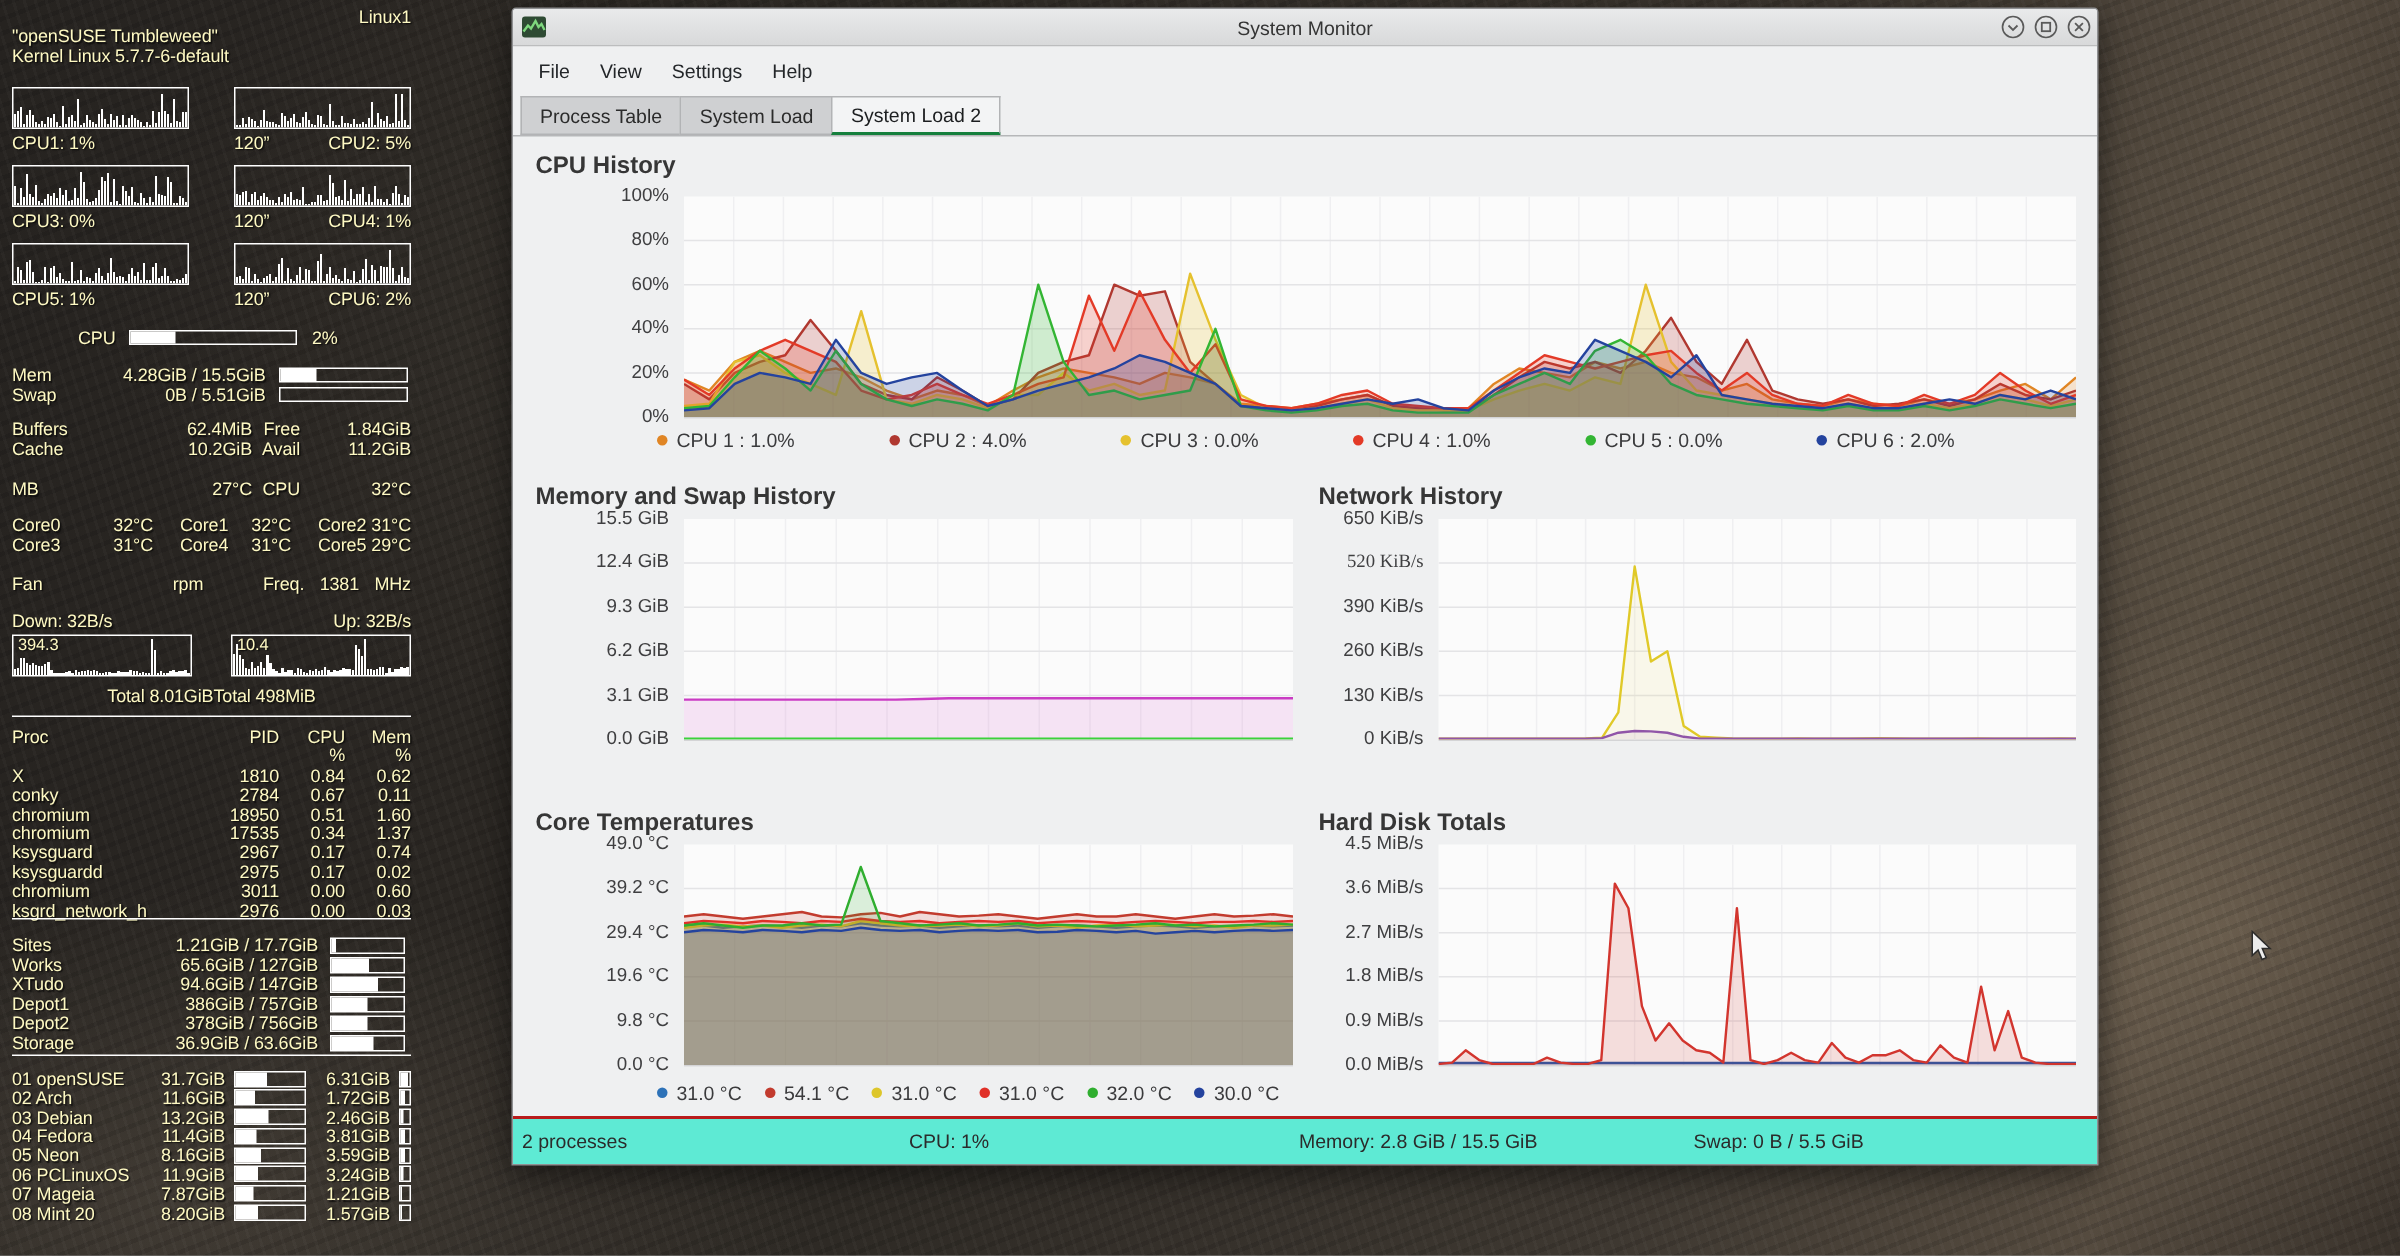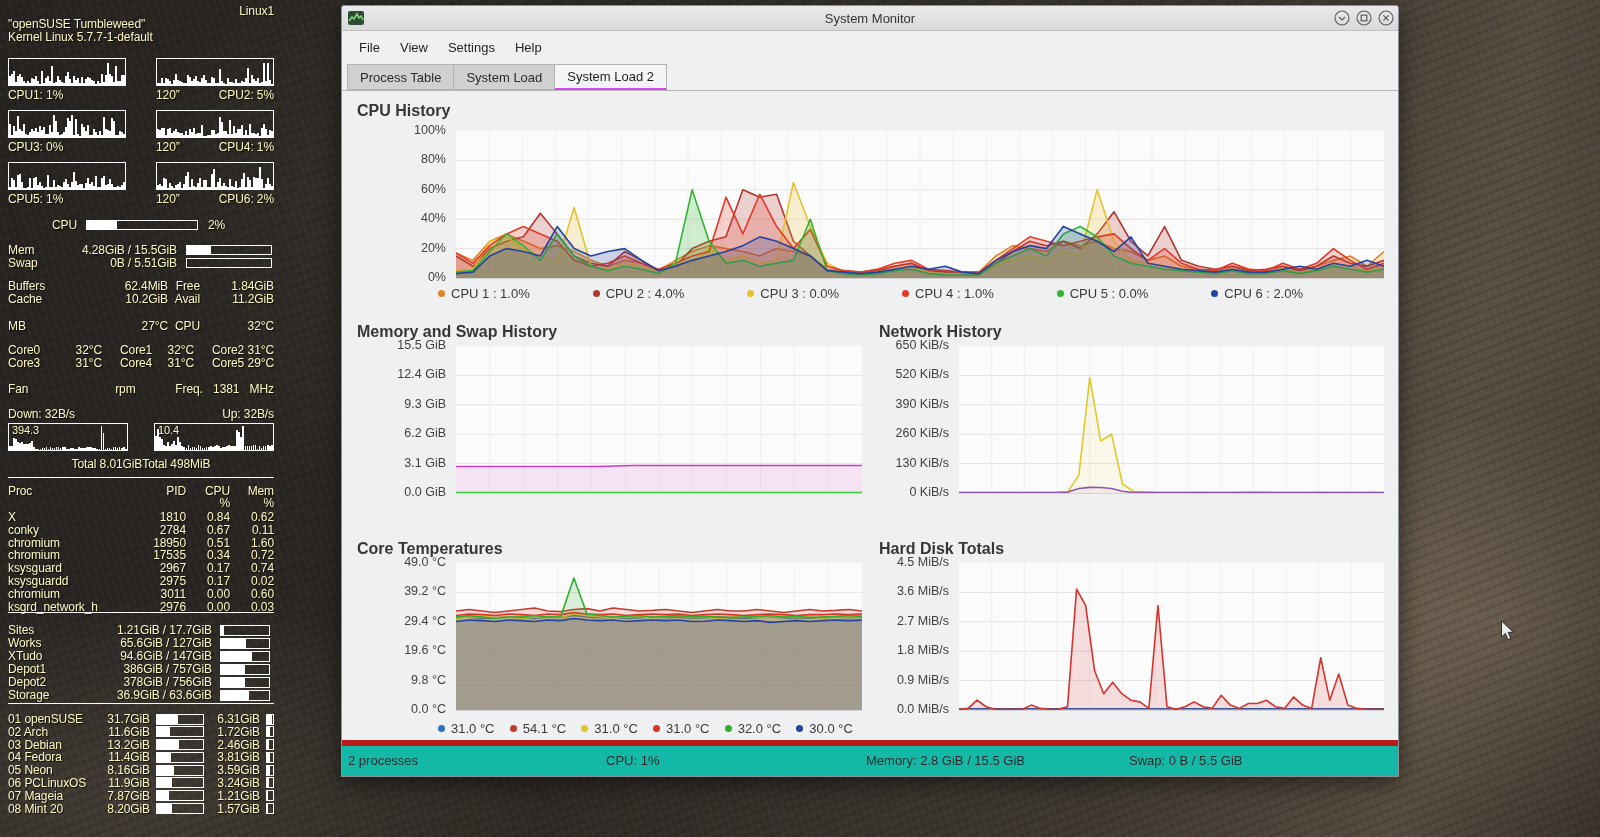--- a/index.html
+++ b/index.html
@@ -79,54 +79,54 @@
     background:linear-gradient(#e9eaeb,#d8d9da);border-bottom:1px solid #bcbdbe;display:flex;align-items:center}
   .titlebar .appicon{position:absolute;left:6px;top:4px;width:16px;height:16px}
   .titlebar .title{flex:1;text-align:center;font-size:13px;color:#343434}
   .winbtns{position:absolute;right:4px;top:4px;display:flex;gap:6px}
   .winbtn{width:16px;height:16px;border:none;background:none;padding:0;cursor:default}
   .menubar{position:absolute;left:0;top:24px;right:0;height:34px;display:flex;align-items:center;gap:4px;padding-left:9px}
   .menu-item{padding:3px 8px;border-radius:2px;color:#232629}
   .tabbar{position:absolute;left:0;top:58px;right:0;height:26px;border-bottom:1px solid #b6b7b9;display:flex;align-items:stretch;padding-left:5px}
   .tab{display:flex;align-items:center;padding:0 12px;background:#cfd0d2;border:1px solid #b2b3b5;border-right-width:0;color:#2b2b2b}
   .tab:last-child{border-right-width:1px}
-  .tab.active{background:#f3f4f5;border-bottom:2px solid #d946ef;color:#1c1e20}
+  .tab.active{background:#f3f4f5;border-bottom:2px solid #15803d;color:#1c1e20}
   .content{position:absolute;left:0;top:85px;right:0;bottom:30px}
   .sec-title{position:absolute;font-size:16px;font-weight:700;color:#363636;white-space:nowrap}
   .plot{position:absolute;background:#fbfbfb;border-bottom:1px solid #d4d4d6}
   .plot svg{position:absolute;inset:0;width:100%;height:100%;display:block}
   .yticks{position:absolute;width:80px}
   .yticks span{position:absolute;right:6px;font-size:12.5px;color:#3f3f41;white-space:nowrap}
   .legend{position:absolute;display:grid;height:18px}
   .legend .li{display:flex;align-items:center;gap:6px;font-size:13px;color:#3a3a3c;white-space:nowrap}
   .legend .dot{width:7px;height:7px;border-radius:50%;flex:0 0 7px}
   
   #t0{left:15px;top:11px}   #p0{left:114px;top:40px;width:928px;height:147px}
   #y0{left:30px;top:40px;height:147px} #l0{left:96px;top:193px;width:928px;grid-template-columns:repeat(6,1fr)}
   #t1{left:15px;top:232px}  #p1{left:114px;top:255px;width:406px;height:147px}
   #y1{left:30px;top:255px;height:147px} #l1{left:96px;top:411px;width:430px;grid-template-columns:218px 1fr}
   #t2{left:537px;top:232px} #p2{left:617px;top:255px;width:425px;height:147px}
   #y2{left:533px;top:255px;height:147px} #l2{left:621px;top:411px;width:425px;grid-template-columns:212px 1fr}
   #t3{left:15px;top:449px}  #p3{left:114px;top:472px;width:406px;height:147px}
   #y3{left:30px;top:472px;height:147px} #l3{left:96px;top:628px;width:430px;grid-template-columns:repeat(6,1fr)}
   #t4{left:537px;top:449px} #p4{left:617px;top:472px;width:425px;height:147px}
   #y4{left:533px;top:472px;height:147px} #l4{left:621px;top:628px;width:425px;grid-template-columns:212px 1fr}
-  .statusbar{position:absolute;left:0;right:0;bottom:0;height:30px;border-top:6px solid #b91c1c;background:#14b8a6}
+  .statusbar{position:absolute;left:0;right:0;bottom:0;height:30px;border-top:2px solid #b91c1c;background:#5eead4}
   .statusbar span{position:absolute;top:7px;font-size:13px;color:#2b2b2b;white-space:nowrap}
   #st0{left:6px}#st1{left:264px}#st2{left:524px}#st3{left:787px}
   
   .cursor{position:absolute;left:1500px;top:620px;z-index:9}
 </style>
 </head>
 <body>
 
 <div class="conky">
   <div class="abs" id="c-host">Linux1</div>
   <div class="abs" id="c-os">"openSUSE Tumbleweed"</div>
-  <div class="abs" id="c-kernel">Kernel Linux 5.7.7-1-default</div>
+  <div class="abs" id="c-kernel">Kernel Linux 5.7.7-6-default</div>
 
   <div class="abs" id="c-cpugrid">
       <div class="c-cell">
         <div class="c-graph">
           <svg viewBox="0 0 116 24" preserveAspectRatio="none" shape-rendering="crispEdges">
             <rect x="0" y="15.727974788985154" width="1.6" height="8.272025211014846" fill="#fff"></rect>
             <rect x="2" y="13.557052440348958" width="1.6" height="10.442947559651042" fill="#fff"></rect>
             <rect x="4" y="11.220034253707066" width="1.6" height="12.779965746292934" fill="#fff"></rect>
             <rect x="6" y="21.5734916867991" width="1.6" height="2.4265083132009013" fill="#fff"></rect>
             <rect x="8" y="16.148260776119983" width="1.6" height="7.851739223880015" fill="#fff"></rect>
@@ -781,21 +781,21 @@
       <div class="c-procgrid">
         <span>chromium</span>
         <span>18950</span>
         <span>0.51</span>
         <span>1.60</span>
       </div>
       <div class="c-procgrid">
         <span>chromium</span>
         <span>17535</span>
         <span>0.34</span>
-        <span>0.72</span>
+        <span>1.37</span>
       </div>
       <div class="c-procgrid">
         <span>ksysguard</span>
         <span>2967</span>
         <span>0.17</span>
         <span>0.74</span>
       </div>
       <div class="c-procgrid">
         <span>ksysguardd</span>
         <span>2975</span>
@@ -1069,21 +1069,21 @@
           <path d="M0.0 398.5 L43.5 398.5 L87.0 398.5 L130.4 398.5 L173.9 398.5 L217.4 398.5 L260.9 398.5 L304.3 398.5 L347.8 398.5 L391.3 398.5 L434.8 398.5 L478.3 398.5 L521.7 398.5 L565.2 398.5 L608.7 398.5 L652.2 398.5 L695.7 398.5 L739.1 398.5 L782.6 398.5 L826.1 398.5 L869.6 398.5 L913.0 398.5 L956.5 398.5 L1000.0 398.5 " fill="none" stroke="#3ad23a" stroke-width="1.6" vector-effect="non-scaling-stroke" stroke-linejoin="round"></path>
         </svg>
       </div>
 
     <div class="sec-title" id="t2">Network History</div>
     <div class="yticks" id="y2">
         <span style="top: 139px;">0 KiB/s</span>
         <span style="top: 109.6px;">130 KiB/s</span>
         <span style="top: 80.2px;">260 KiB/s</span>
         <span style="top: 50.8px;">390 KiB/s</span>
-        <span style="top: 21.4px;">520 KiB/s</span>
+        <span style="top: 21.4px; font-family: Liberation Serif, serif;">520 KiB/s</span>
         <span style="top: -8px;">650 KiB/s</span>
       </div>
     <div class="plot" id="p2">
         <svg viewBox="0 0 1000 400" preserveAspectRatio="none">
           <path d="M76.92307692307692 0V400M153.84615384615384 0V400M230.76923076923077 0V400M307.6923076923077 0V400M384.61538461538464 0V400M461.53846153846155 0V400M538.4615384615385 0V400M615.3846153846154 0V400M692.3076923076923 0V400M769.2307692307693 0V400M846.1538461538462 0V400M923.0769230769231 0V400" stroke="#efeff1" fill="none" vector-effect="non-scaling-stroke" stroke-width="1"></path>
           <path d="M0 80H1000M0 160H1000M0 240H1000M0 320H1000" stroke="#e4e4e6" fill="none" vector-effect="non-scaling-stroke" stroke-width="1"></path>
           <path d="M0.0 398.5 L25.6 398.5 L51.3 398.5 L76.9 398.5 L102.6 398.5 L128.2 398.5 L153.8 398.5 L179.5 398.5 L205.1 398.5 L230.8 398.2 L256.4 396.9 L282.1 350.8 L307.7 86.2 L333.3 258.5 L359.0 240.0 L384.6 375.4 L410.3 395.1 L435.9 396.9 L461.5 398.2 L487.2 398.5 L512.8 398.5 L538.5 398.5 L564.1 398.2 L589.7 398.5 L615.4 398.5 L641.0 398.5 L666.7 398.2 L692.3 397.5 L717.9 398.2 L743.6 398.5 L769.2 398.5 L794.9 398.5 L820.5 398.5 L846.2 398.2 L871.8 398.5 L897.4 398.5 L923.1 398.5 L948.7 398.5 L974.4 398.2 L1000.0 398.5 L1000 400 L0 400 Z" fill="#e0c928" fill-opacity="0.08" stroke="none"></path>
           <path d="M0.0 398.5 L25.6 398.5 L51.3 398.5 L76.9 398.5 L102.6 398.5 L128.2 398.5 L153.8 398.5 L179.5 398.5 L205.1 398.5 L230.8 398.2 L256.4 396.9 L282.1 350.8 L307.7 86.2 L333.3 258.5 L359.0 240.0 L384.6 375.4 L410.3 395.1 L435.9 396.9 L461.5 398.2 L487.2 398.5 L512.8 398.5 L538.5 398.5 L564.1 398.2 L589.7 398.5 L615.4 398.5 L641.0 398.5 L666.7 398.2 L692.3 397.5 L717.9 398.2 L743.6 398.5 L769.2 398.5 L794.9 398.5 L820.5 398.5 L846.2 398.2 L871.8 398.5 L897.4 398.5 L923.1 398.5 L948.7 398.5 L974.4 398.2 L1000.0 398.5 " fill="none" stroke="#e0c928" stroke-width="1.6" vector-effect="non-scaling-stroke" stroke-linejoin="round"></path>
           <path d="M0.0 398.5 L25.6 398.5 L51.3 398.5 L76.9 398.5 L102.6 398.5 L128.2 398.5 L153.8 398.5 L179.5 398.5 L205.1 398.5 L230.8 398.5 L256.4 397.5 L282.1 387.7 L307.7 384.6 L333.3 385.2 L359.0 387.7 L384.6 395.1 L410.3 398.5 L435.9 398.5 L461.5 398.5 L487.2 398.5 L512.8 398.5 L538.5 398.5 L564.1 398.5 L589.7 398.5 L615.4 398.5 L641.0 398.5 L666.7 398.5 L692.3 398.5 L717.9 398.5 L743.6 398.5 L769.2 398.5 L794.9 398.5 L820.5 398.5 L846.2 398.5 L871.8 398.5 L897.4 398.5 L923.1 398.5 L948.7 398.5 L974.4 398.5 L1000.0 398.5 L1000 400 L0 400 Z" fill="#9055a8" fill-opacity="0.08" stroke="none"></path>
           <path d="M0.0 398.5 L25.6 398.5 L51.3 398.5 L76.9 398.5 L102.6 398.5 L128.2 398.5 L153.8 398.5 L179.5 398.5 L205.1 398.5 L230.8 398.5 L256.4 397.5 L282.1 387.7 L307.7 384.6 L333.3 385.2 L359.0 387.7 L384.6 395.1 L410.3 398.5 L435.9 398.5 L461.5 398.5 L487.2 398.5 L512.8 398.5 L538.5 398.5 L564.1 398.5 L589.7 398.5 L615.4 398.5 L641.0 398.5 L666.7 398.5 L692.3 398.5 L717.9 398.5 L743.6 398.5 L769.2 398.5 L794.9 398.5 L820.5 398.5 L846.2 398.5 L871.8 398.5 L897.4 398.5 L923.1 398.5 L948.7 398.5 L974.4 398.5 L1000.0 398.5 " fill="none" stroke="#9055a8" stroke-width="1.6" vector-effect="non-scaling-stroke" stroke-linejoin="round"></path>

